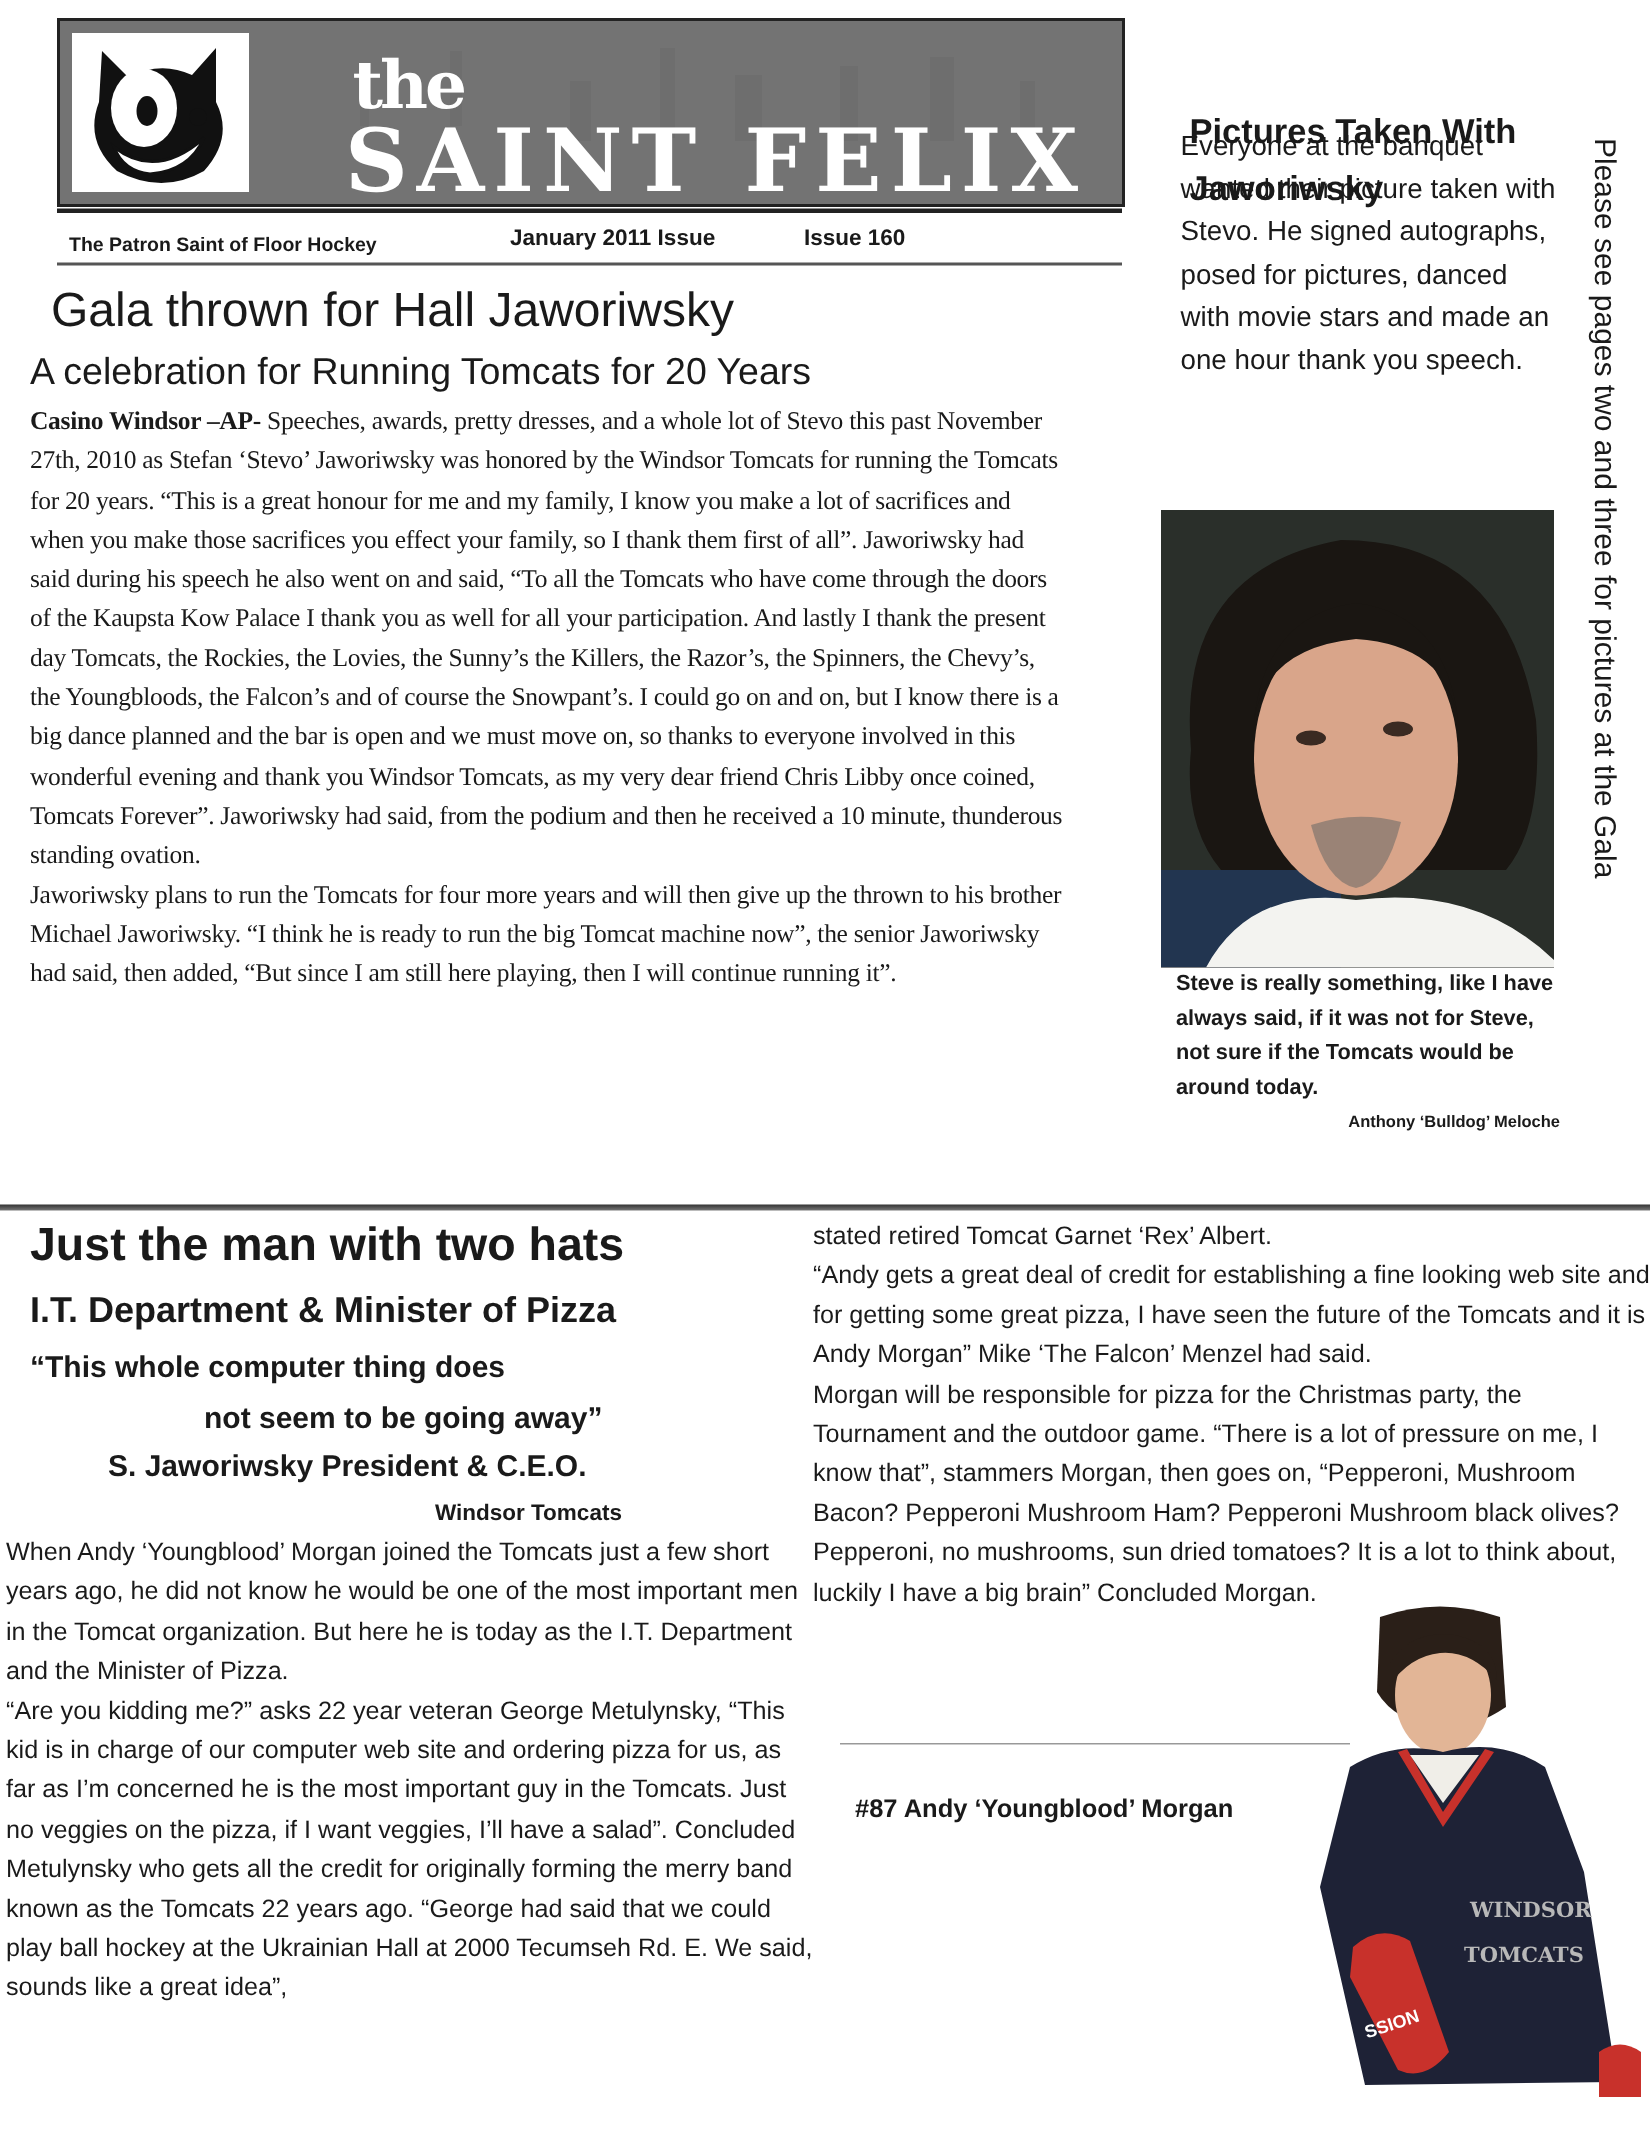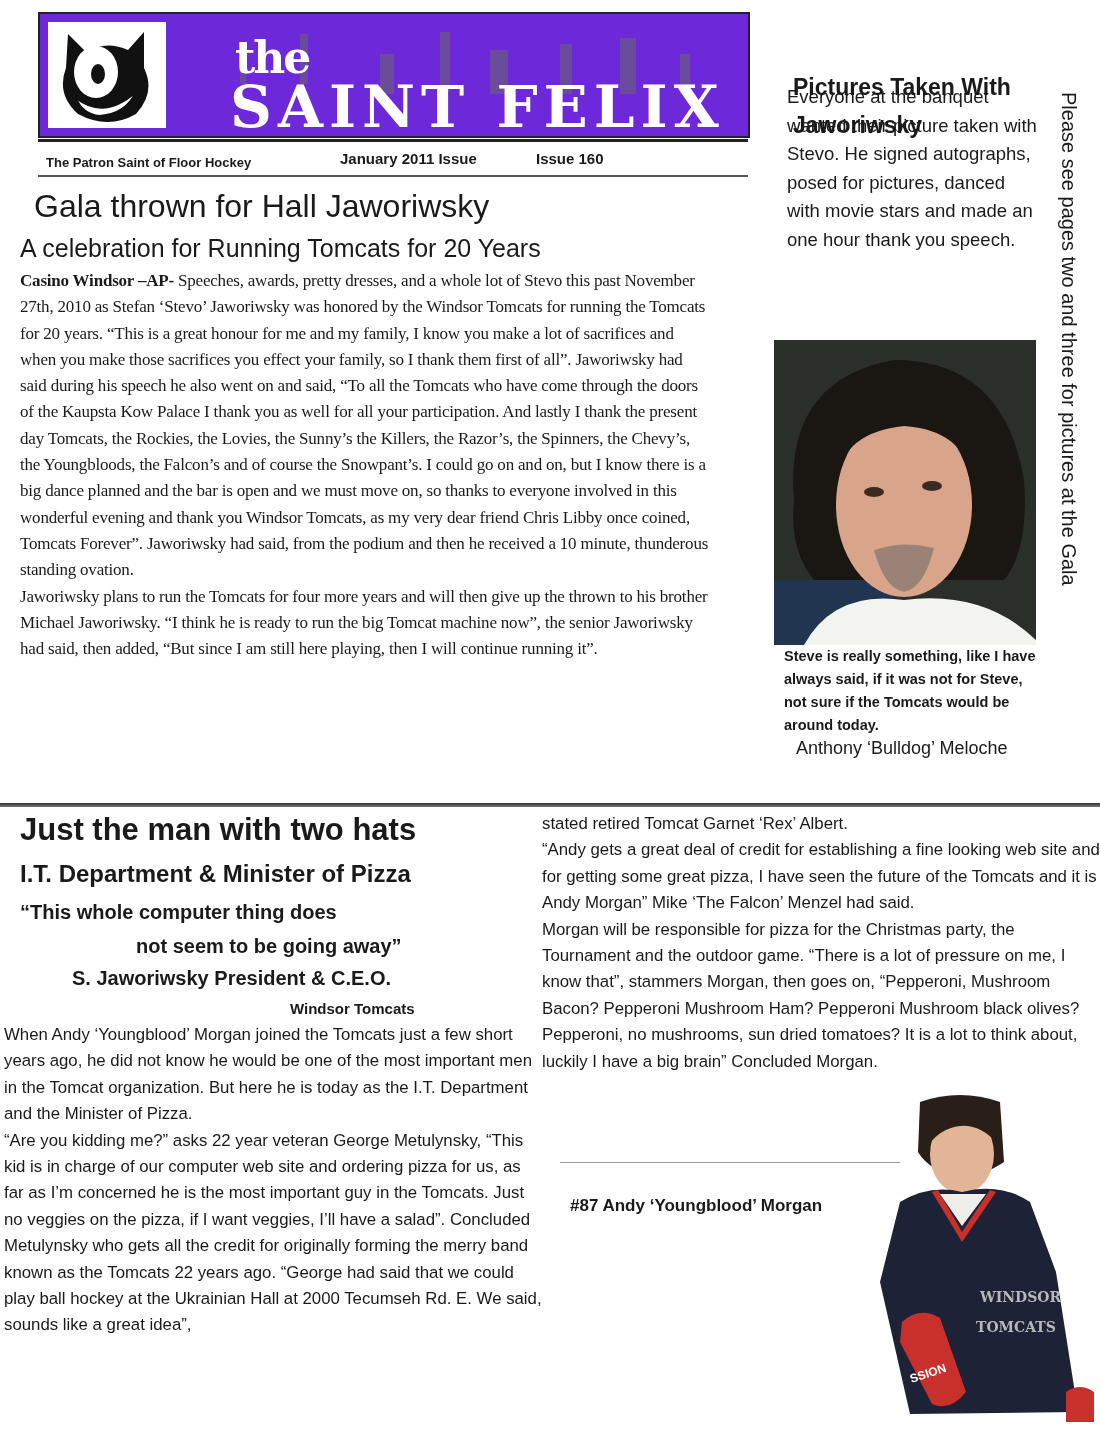--- a/index.html
+++ b/index.html
@@ -1,21 +1,21 @@
 <!DOCTYPE html>
 <html><head>
 <meta charset="utf-8">
 <style>
   html, body { margin:0; padding:0; }
   body { width:1100px; height:1432px; background:#fff; position:relative; overflow:hidden;
          font-family:"Liberation Sans", sans-serif; color:#1a1a1a; }
   .abs { position:absolute; }
 
   
-  #masthead { left:38px; top:12px; width:708px; height:122px; background:#6d28d9; border:2px solid #222; }
+  #masthead { left:38px; top:12px; width:708px; height:122px; background:#737373; border:2px solid #222; }
   #logo-box { left:8px; top:8px; width:118px; height:106px; background:#fff; }
   #skyline { left:140px; top:0; width:566px; height:122px; }
   #the-word { left:195px; top:18px; color:#fff; font-family:"DejaVu Serif", serif; font-weight:bold; font-size:44px; letter-spacing:-2px; }
   #title-word { left:190px; top:64px; color:#fff; font-family:"DejaVu Serif", serif; font-weight:bold; font-size:58px; letter-spacing:6px; line-height:1; }
   #rule-top { left:38px; top:139px; width:710px; height:3px; background:#222; }
   #tagline { left:46px; top:155px; font-size:13px; font-weight:bold; }
   #issue-date { left:340px; top:150px; font-size:15px; font-weight:bold; }
   #issue-number { left:536px; top:150px; font-size:15px; font-weight:bold; }
   #rule-bottom { left:38px; top:175px; width:710px; height:2px; background:#555; }
 
@@ -25,40 +25,40 @@
   #a1-body { left:20px; top:268px; width:690px; font-size:17px; line-height:26.3px; font-family:Liberation Serif, serif; letter-spacing:-0.2px; }
   #a1-body .p { margin:0; }
   .dateline { font-weight:bold; }
 
   
   #side-headline { left:793px; top:20px; font-size:23px; font-weight:bold; line-height:38px; width:250px;margin-top:48px; }
   #side-body { left:787px; top:83px; font-size:18.5px; line-height:28.6px; width:250px; }
   #photo-steve { left:774px; top:340px; width:262px; height:305px; overflow:hidden; background:#2b2b2b; }
   #quote-box { left:778px; top:645px; width:262px; }
   #quote-text { font-size:14.5px; font-weight:bold; line-height:23px; padding-left:6px; }
-  #quote-attr { font-size:18px; font-weight:normal; padding-left:18px; line-height:23px; }
+  #quote-attr { font-size:11px; font-weight:bold; padding-left:18px; line-height:23px;text-align:right; }
   #vertical-note { left:1040px; top:92px; width:40px; height:680px; }
   #vertical-note span { display:block; position:absolute; left:40px; top:0; transform-origin:0 0; transform:rotate(90deg); white-space:nowrap; font-size:20px; }
 
   #divider-mid { left:0; top:803px; width:1100px; height:4px; background:linear-gradient(#333,#777); }
 
   
   #a2-headline { left:20px; top:812px; font-size:31px; font-weight:bold; }
   #a2-subhead { left:20px; top:860px; font-size:24px; font-weight:bold; }
   #a2-pullquote1 { left:20px; top:901px; font-size:20px; font-weight:bold; }
   #a2-pullquote2 { left:136px; top:935px; font-size:20px; font-weight:bold; }
   #a2-byline { left:72px; top:967px; font-size:20px; font-weight:bold; }
   #a2-byline-org { left:290px; top:1000px; font-size:15px; font-weight:bold; }
   #a2-body-left { left:4px; top:1022px; width:540px; font-size:16.8px; line-height:26.4px; }
   #a2-body-right { left:542px; top:811px; width:560px; font-size:16.8px; line-height:26.4px; }
   .p { margin:0; }
 
   #rule-caption { left:560px; top:1162px; width:340px; height:1px; background:#999; }
   #caption-andy { left:570px; top:1196px; font-size:17px; font-weight:bold; }
-  #photo-andy { left:880px; top:1092px; width:220px; height:340px;text-align:center; }
+  #photo-andy { left:880px; top:1068px; width:220px; height:340px;text-align:center; }
 </style>
 </head>
 <body>
 
 <div id="masthead" class="abs">
   <div id="logo-box" class="abs">
     <svg width="118" height="106" viewBox="0 0 118 106">
       <path d="M20 12 L38 30 Q58 18 80 28 L96 10 L96 46 Q108 70 88 92 Q60 108 30 92 Q8 72 18 46 Z" fill="#111"></path>
       <ellipse cx="48" cy="50" rx="22" ry="26" fill="#fff"></ellipse>
       <ellipse cx="50" cy="52" rx="7" ry="10" fill="#111"></ellipse>

